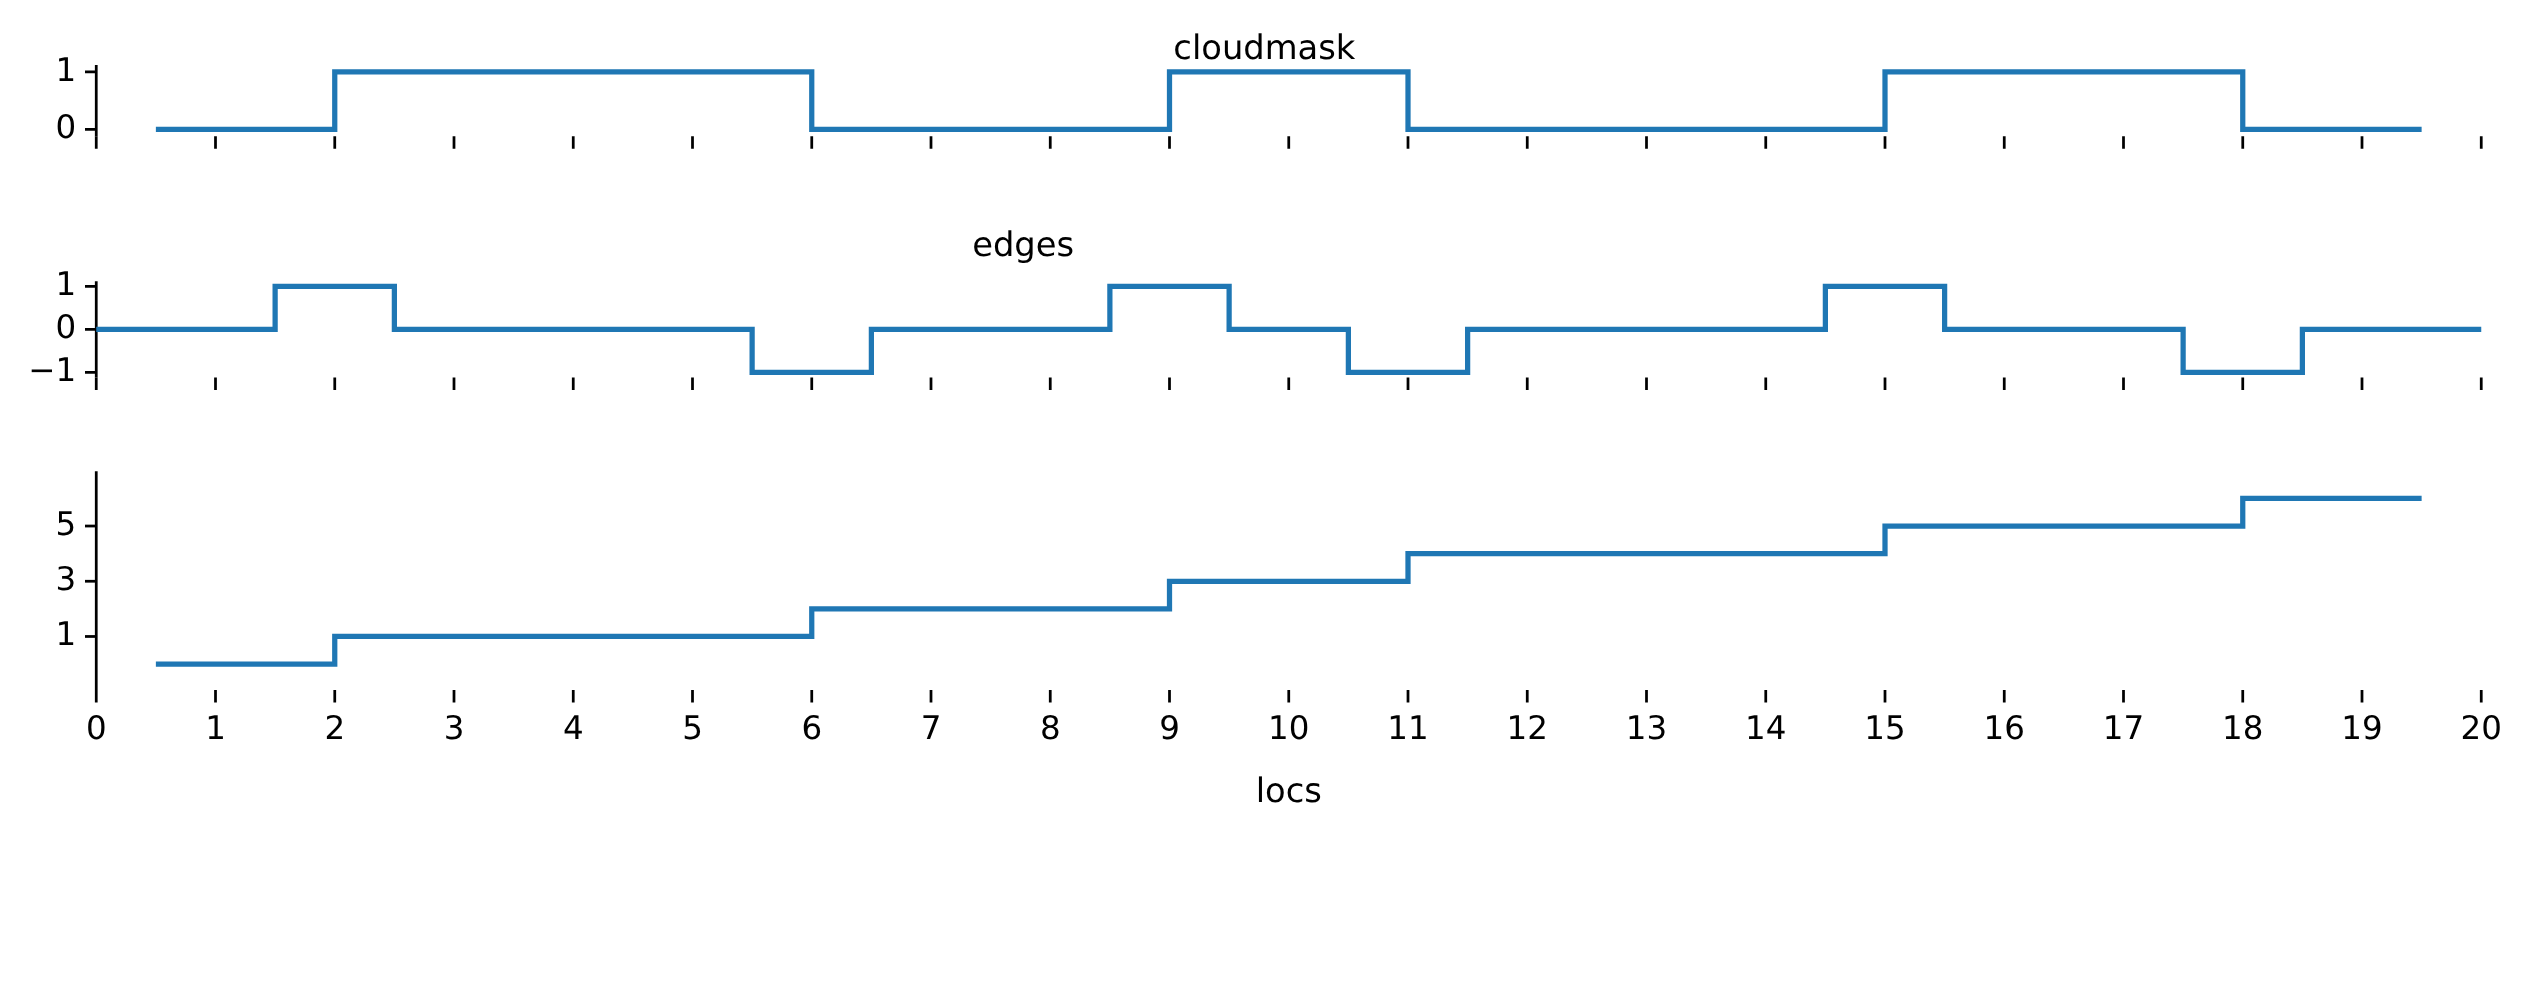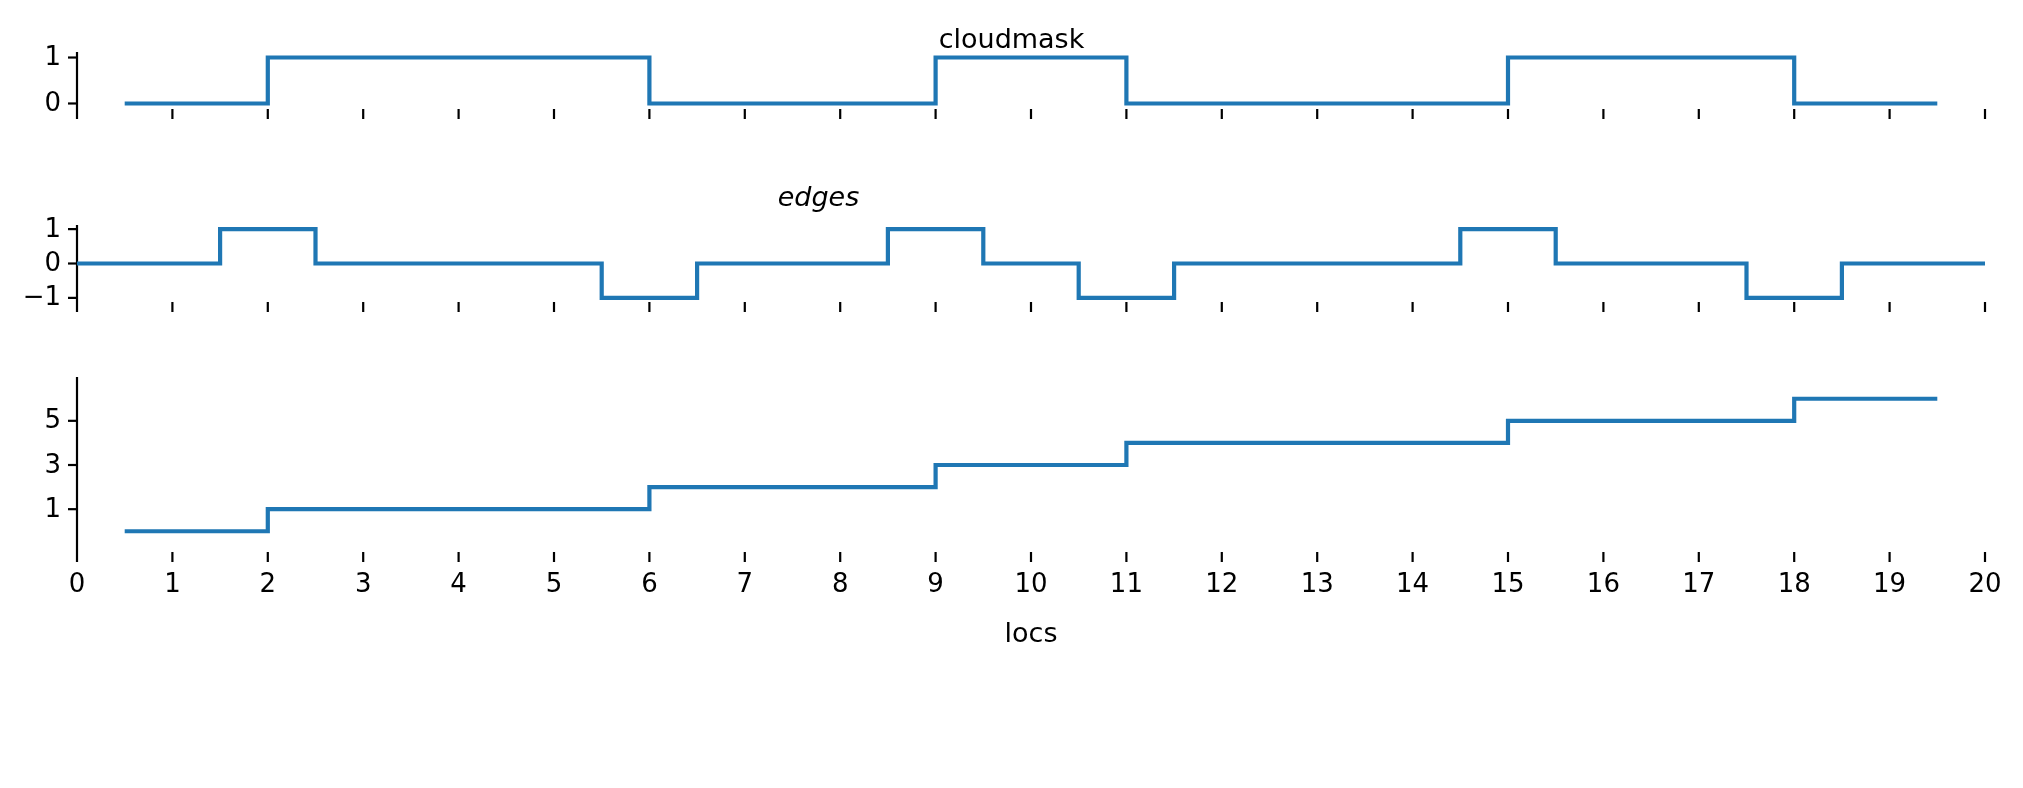--- a/index.html
+++ b/index.html
@@ -45,21 +45,21 @@
         <line x1="1603.4" x2="1603.4" y1="92" y2="102" stroke="#000000" stroke-width="2.2"></line>
         <line x1="1698.8" x2="1698.8" y1="92" y2="102" stroke="#000000" stroke-width="2.2"></line>
         <line x1="1794.2" x2="1794.2" y1="92" y2="102" stroke="#000000" stroke-width="2.2"></line>
         <line x1="1889.6" x2="1889.6" y1="92" y2="102" stroke="#000000" stroke-width="2.2"></line>
         <line x1="1985" x2="1985" y1="92" y2="102" stroke="#000000" stroke-width="2.2"></line>
         <path d="M 124.7 86.48387096774194 L 267.8 86.48387096774194 L 267.8 40.516129032258064 L 649.4 40.516129032258064 L 649.4 86.48387096774194 L 935.6 86.48387096774194 L 935.6 40.516129032258064 L 1126.4 40.516129032258064 L 1126.4 86.48387096774194 L 1508 86.48387096774194 L 1508 40.516129032258064 L 1794.2 40.516129032258064 L 1794.2 86.48387096774194 L 1937.3 86.48387096774194 " fill="none" stroke="#1f77b4" stroke-width="4.2" stroke-linejoin="miter" stroke-linecap="butt"></path>
       </svg>
   </div>
 
   <div class="panel" id="panel1" style="top:150px;height:170px;">
-    <div class="panel-title" id="title1" style="left:0;top:14px;width:1637px;font-style:italic;">edges</div>
+    <div class="panel-title" id="title1" style="left:0;top:14px;width:1637px;">edges</div>
     <svg class="plot-svg" id="svg1" width="2023" height="170">
         <line x1="77" x2="77" y1="58" y2="135" stroke="#000000" stroke-width="2.2"></line>
         <line x1="68" x2="77" y1="130.875" y2="130.875" stroke="#000000" stroke-width="2.2"></line>
         <text x="61" y="130.875" text-anchor="end" class="ticklabel">−1</text>
         <line x1="68" x2="77" y1="96.5" y2="96.5" stroke="#000000" stroke-width="2.2"></line>
         <text x="61" y="96.5" text-anchor="end" class="ticklabel">0</text>
         <line x1="68" x2="77" y1="62.125" y2="62.125" stroke="#000000" stroke-width="2.2"></line>
         <text x="61" y="62.125" text-anchor="end" class="ticklabel">1</text>
         <line x1="77" x2="77" y1="135" y2="145" stroke="#000000" stroke-width="2.2"></line>
         <line x1="172.4" x2="172.4" y1="135" y2="145" stroke="#000000" stroke-width="2.2"></line>

